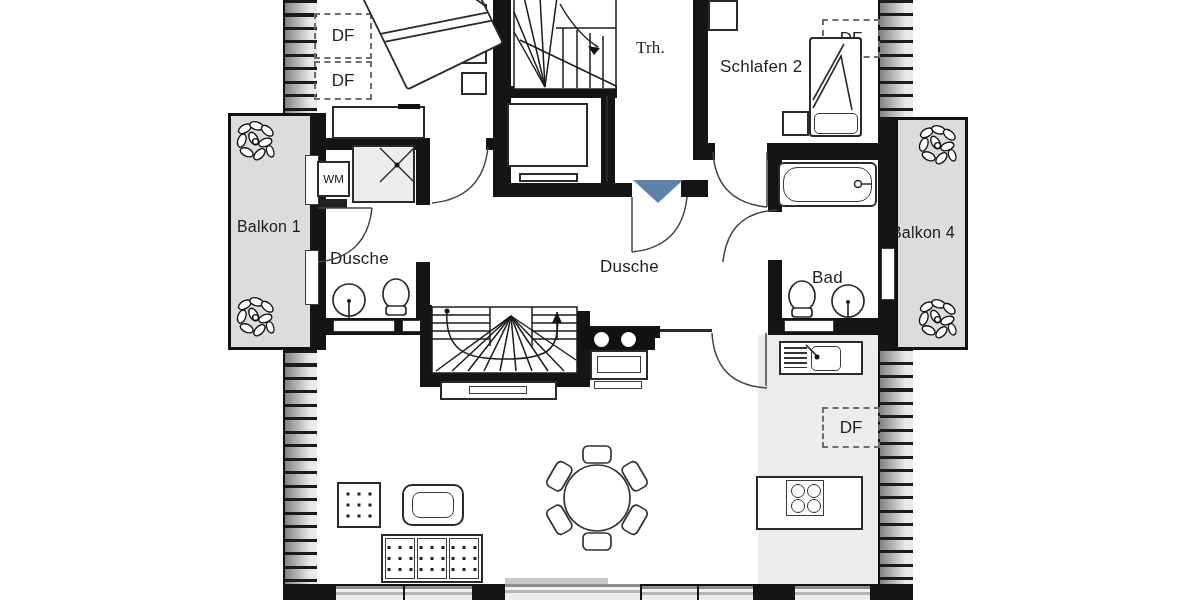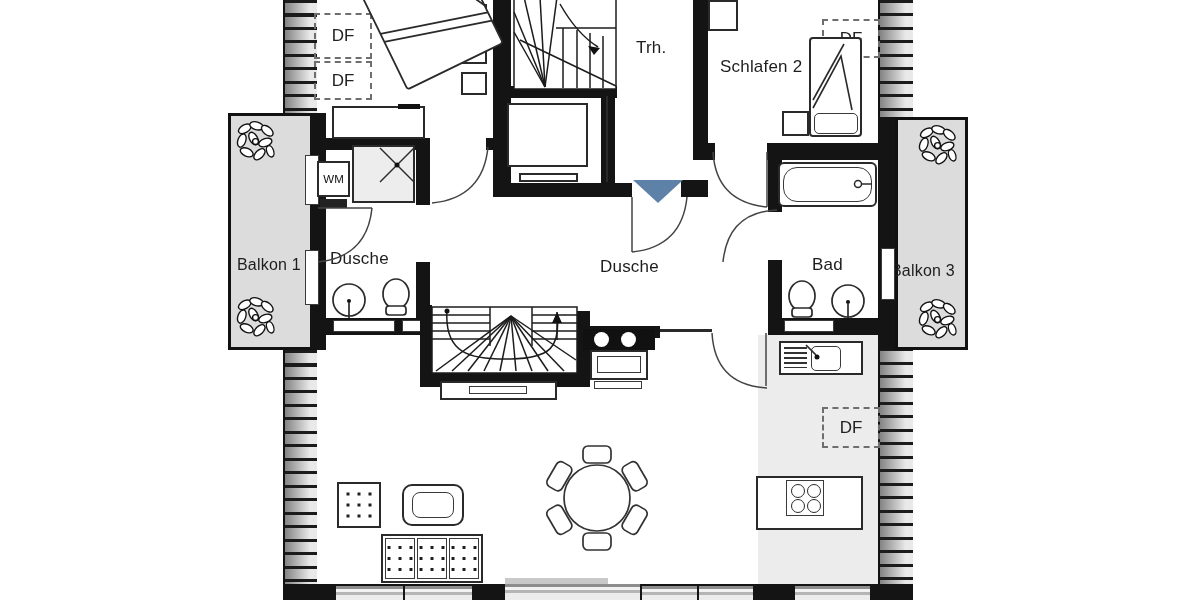--- a/index.html
+++ b/index.html
@@ -11,21 +11,21 @@
   .b2{position:absolute;border:2px solid #2a2a2a;background:#fff;box-sizing:border-box;}
   .b1{position:absolute;border:1.5px solid #3a3a3a;background:#fff;box-sizing:border-box;}
   .hatch{position:absolute;
      background-image:linear-gradient(90deg,rgba(30,30,30,.5),rgba(255,255,255,0) 78%),
        repeating-linear-gradient(180deg,#1b1b1b 0 3px,#e9e9e9 3px 13.5px);
      border-left:2px solid #111;box-sizing:border-box;}
   .balcony{position:absolute;background:var(--balcony-floor,#dcdcdc);border:3px solid #111;box-sizing:border-box;}
   .kitchenfloor{position:absolute;background:var(--kitchen-floor,#ececec);}
   .label{position:absolute;font-size:17px;letter-spacing:.2px;white-space:nowrap;}
   .label-lg{font-size:19px;}
-  .label-sm{font-size:16px;margin-top:38px;}
+  .label-sm{font-size:16px;}
   .df{position:absolute;border:2px dashed #6e6e6e;box-sizing:border-box;
       display:flex;align-items:center;justify-content:center;font-size:17px;color:#222;background:transparent;}
   .dots{background-image:radial-gradient(circle,#1f1f1f 1.6px,transparent 1.9px);
         background-size:11px 11px;background-position:center;}
   .winbar{position:absolute;background:linear-gradient(180deg,#8d8d8d 0 3px,#f2f2f2 3px 6px,#b5b5b5 6px 9px,#ececec 9px 14px);}
   .burner{position:absolute;background:#fff;border-radius:50%;}
   .burner-ring{position:absolute;border:1.7px solid #2a2a2a;border-radius:50%;background:#fff;box-sizing:border-box;}
   .arrow-entrance{position:absolute;width:0;height:0;border-left:25px solid transparent;
       border-right:25px solid transparent;border-top:23px solid var(--entrance-arrow,#5d81a7);}
   .wm{display:flex;align-items:center;justify-content:center;font-size:11.5px;color:#111;}
@@ -37,21 +37,21 @@
 <div class="plan">
 
   <div class="hatch" style="left:283px;top:0;width:34px;height:115px;"></div>
   <div class="hatch" style="left:283px;top:350px;width:34px;height:242px;"></div>
   <div class="hatch" style="left:878px;top:0;width:35px;height:118px;"></div>
   <div class="hatch" style="left:878px;top:348px;width:35px;height:244px;"></div>
 
   <div class="balcony" style="left:228px;top:113px;width:85px;height:237px;"></div>
   <div class="balcony" style="left:895px;top:117px;width:73px;height:233px;"></div>
   <div class="label label-sm" style="left:237px;top:218px;">Balkon 1</div>
-  <div class="label label-sm" style="left:891px;top:224px;">Balkon 3</div>
+  <div class="label label-sm" style="left:891px;top:224px;">Balkon 4</div>
 
   <div class="kitchenfloor" style="left:758px;top:335px;width:120px;height:249px;"></div>
 
   <div class="wall" style="left:310px;top:113px;width:16px;height:237px;"></div>
   <div class="b1" style="left:305px;top:155px;width:14px;height:50px;"></div>
   <div class="b1" style="left:305px;top:250px;width:14px;height:55px;"></div>
   <div class="wall" style="left:878px;top:117px;width:17px;height:233px;"></div>
   <div class="b1" style="left:881px;top:248px;width:14px;height:52px;"></div>
 
   <div class="wall" style="left:493px;top:0;width:18px;height:195px;"></div>
@@ -96,24 +96,24 @@
       <span>DF</span>
     </div>
   <div class="df" style="left:822px;top:19px;width:58px;height:39px;">
       <span>DF</span>
     </div>
   <div class="df" style="left:822px;top:407px;width:58px;height:41px;">
       <span>DF</span>
     </div>
 
   <div class="label" style="left:720px;top:57px;">Schlafen 2</div>
-  <div class="label" style="left:636px;top:38px;">Trh.</div>
+  <div class="label" style="left:636px;top:38px;font-family:Liberation Serif, serif;">Trh.</div>
   <div class="label" style="left:600px;top:257px;">Dusche</div>
   <div class="label" style="left:330px;top:249px;">Dusche</div>
-  <div class="label" style="left:812px;top:255px;">Bad</div>
+  <div class="label" style="left:812px;top:268px;">Bad</div>
 
   <div class="b2" style="left:332px;top:106px;width:93px;height:33px;"></div>
   <div class="abs" style="left:398px;top:104px;width:22px;height:5px;background:#111;"></div>
   <div class="b2" style="left:459px;top:4px;width:28px;height:28px;"></div>
   <div class="b2" style="left:459px;top:36px;width:28px;height:28px;"></div>
   <div class="b2" style="left:461px;top:72px;width:26px;height:23px;"></div>
 
   <div class="b2 wm" style="left:317px;top:161px;width:33px;height:36px;">
       <span>WM</span>
     </div>

